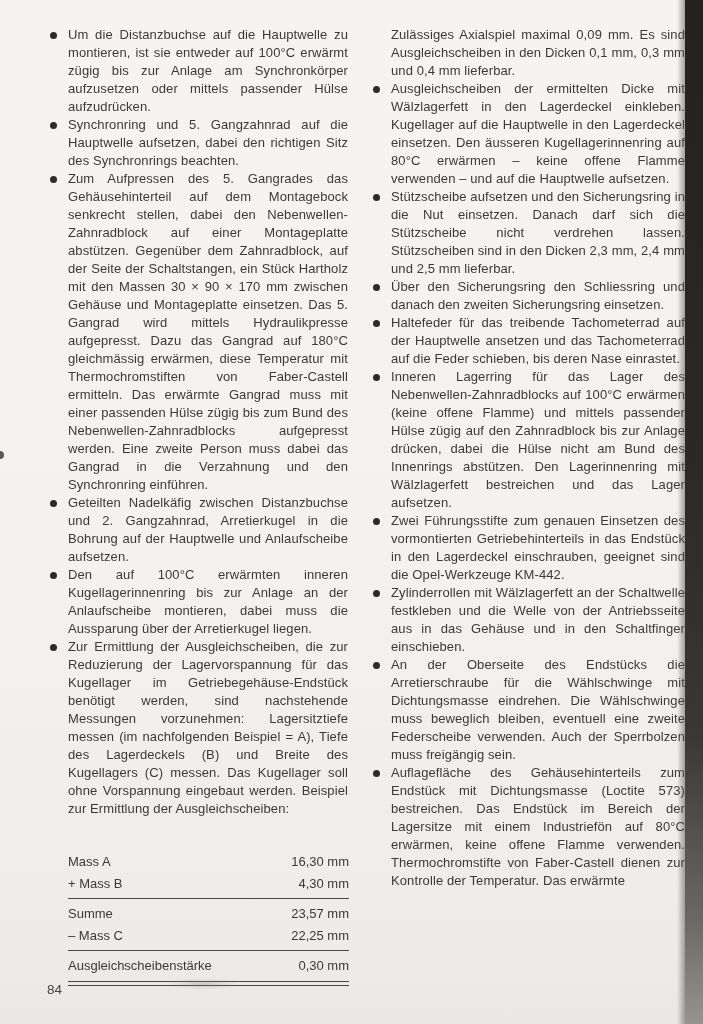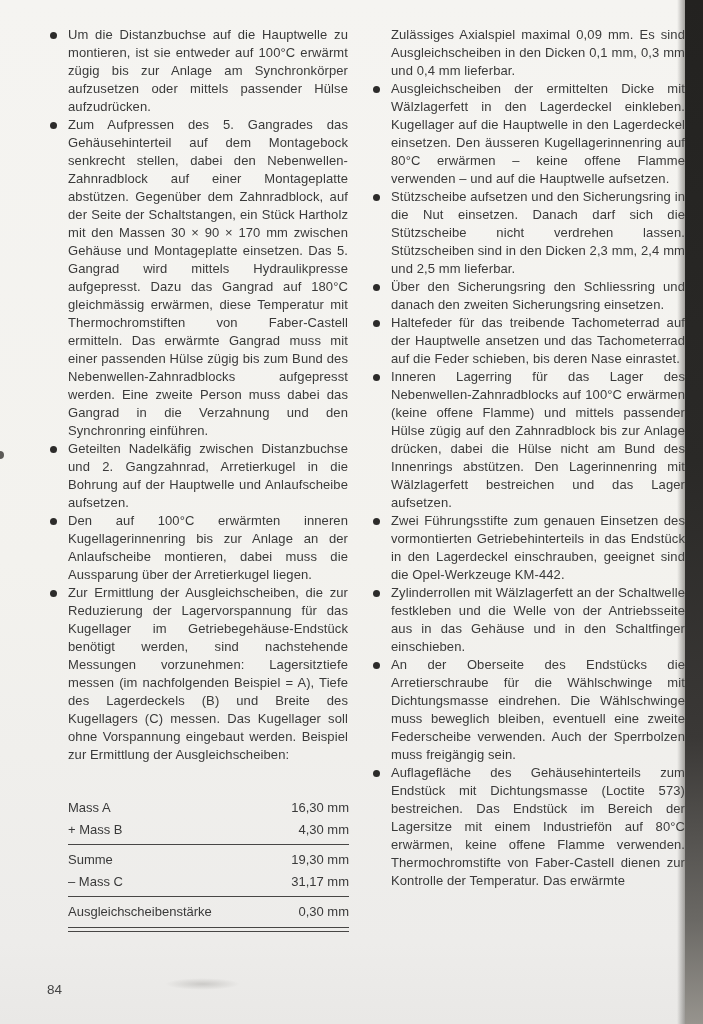--- a/index.html
+++ b/index.html
@@ -52,20 +52,24 @@
 
 <div>
 
   <div class="col col-left">
     <div class="bullet-item">
       <span class="bullet"></span>
       <div class="btext">Um die Distanzbuchse auf die Hauptwelle zu montieren, ist sie entweder auf 100°C erwärmt zügig bis zur Anlage am Synchronkörper aufzusetzen oder mittels passender Hülse aufzudrücken.</div>
     </div>
     <div class="bullet-item">
       <span class="bullet"></span>
+      <div class="btext">Synchronring und 5. Gangzahnrad auf die Hauptwelle aufsetzen, dabei den richtigen Sitz des Synchronrings beachten.</div>
+    </div>
+    <div class="bullet-item">
+      <span class="bullet"></span>
       <div class="btext">Zum Aufpressen des 5. Gangrades das Gehäusehinterteil auf dem Montagebock senkrecht stellen, dabei den Nebenwellen-Zahnradblock auf einer Montageplatte abstützen. Gegenüber dem Zahnradblock, auf der Seite der Schaltstangen, ein Stück Hartholz mit den Massen 30 × 90 × 170 mm zwischen Gehäuse und Montageplatte einsetzen. Das 5. Gangrad wird mittels Hydraulikpresse aufgepresst. Dazu das Gangrad auf 180°C gleichmässig erwärmen, diese Temperatur mit Thermochromstiften von Faber-Castell ermitteln. Das erwärmte Gangrad muss mit einer passenden Hülse zügig bis zum Bund des Nebenwellen-Zahnradblocks aufgepresst werden. Eine zweite Person muss dabei das Gangrad in die Verzahnung und den Synchronring einführen.</div>
     </div>
     <div class="bullet-item">
       <span class="bullet"></span>
       <div class="btext">Geteilten Nadelkäfig zwischen Distanzbuchse und 2. Gangzahnrad, Arretierkugel in die Bohrung auf der Hauptwelle und Anlaufscheibe aufsetzen.</div>
     </div>
     <div class="bullet-item">
       <span class="bullet"></span>
       <div class="btext">Den auf 100°C erwärmten inneren Kugellagerinnenring bis zur Anlage an der Anlaufscheibe montieren, dabei muss die Aussparung über der Arretierkugel liegen.</div>
     </div>
@@ -79,25 +83,25 @@
         <span>Mass A</span>
         <span class="tval">16,30 mm</span>
       </div>
       <div class="trow">
         <span>+ Mass B</span>
         <span class="tval">4,30 mm</span>
       </div>
       <div class="rule"></div>
       <div class="trow">
         <span>Summe</span>
-        <span class="tval">19,30 mm</span>
+        <span class="tval">23,57 mm</span>
       </div>
       <div class="trow">
         <span>– Mass C</span>
-        <span class="tval">31,17 mm</span>
+        <span class="tval">22,25 mm</span>
       </div>
       <div class="rule"></div>
       <div class="trow">
         <span>Ausgleichscheibenstärke</span>
         <span class="tval">0,30 mm</span>
       </div>
       <div class="rule-double"></div>
     </div>
   </div>
 

